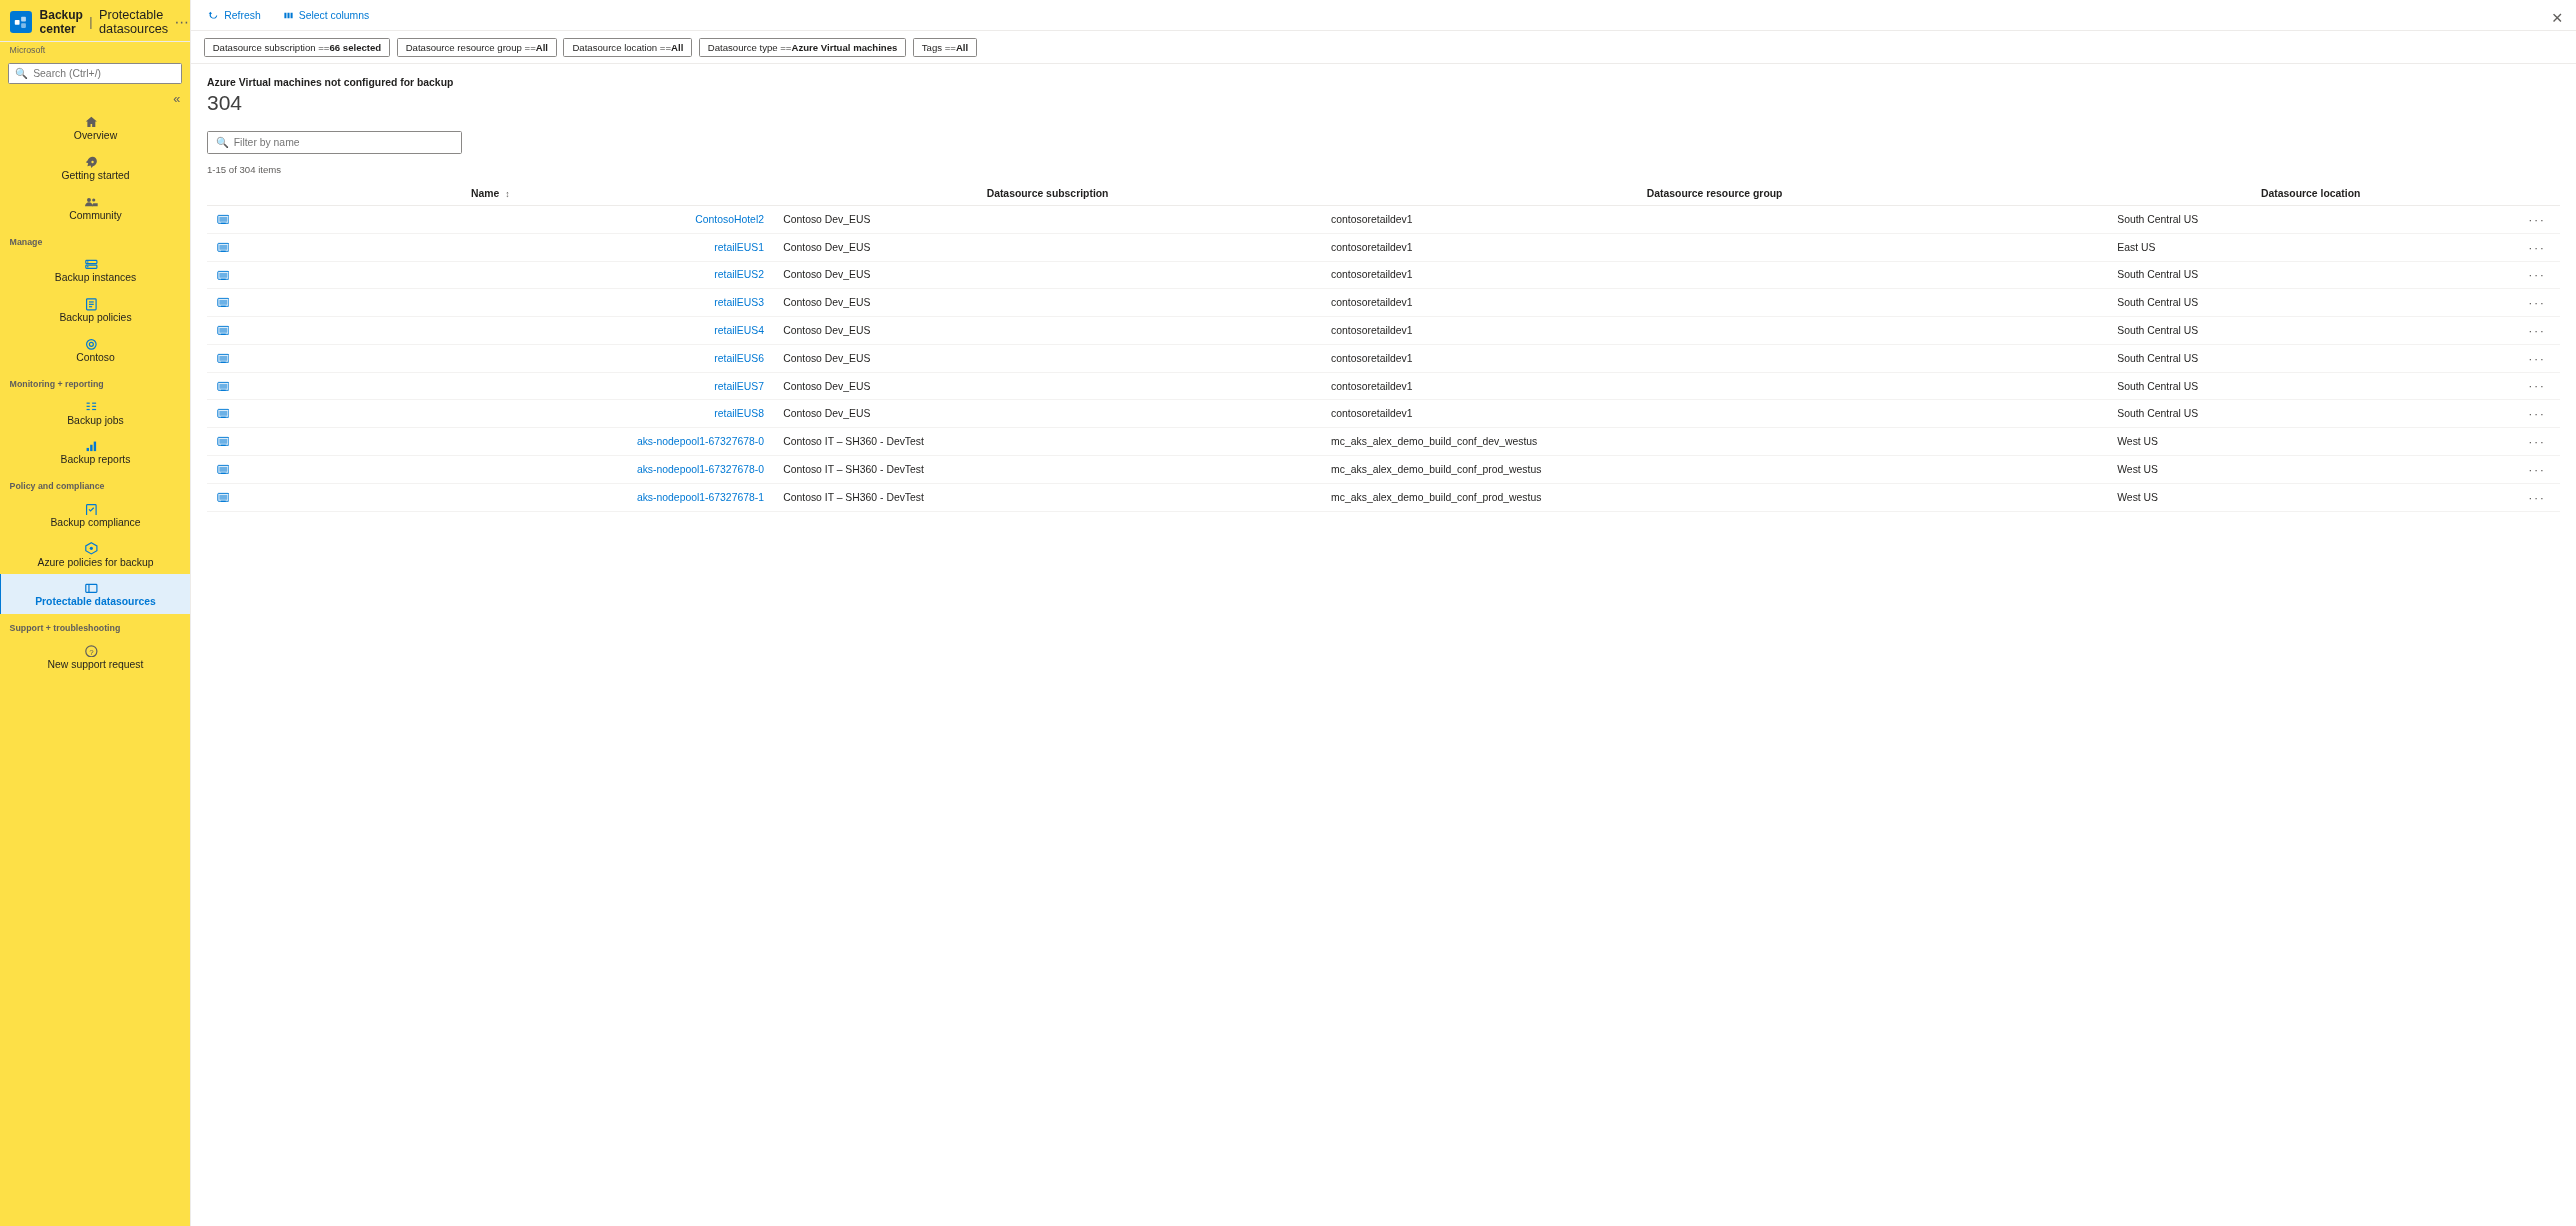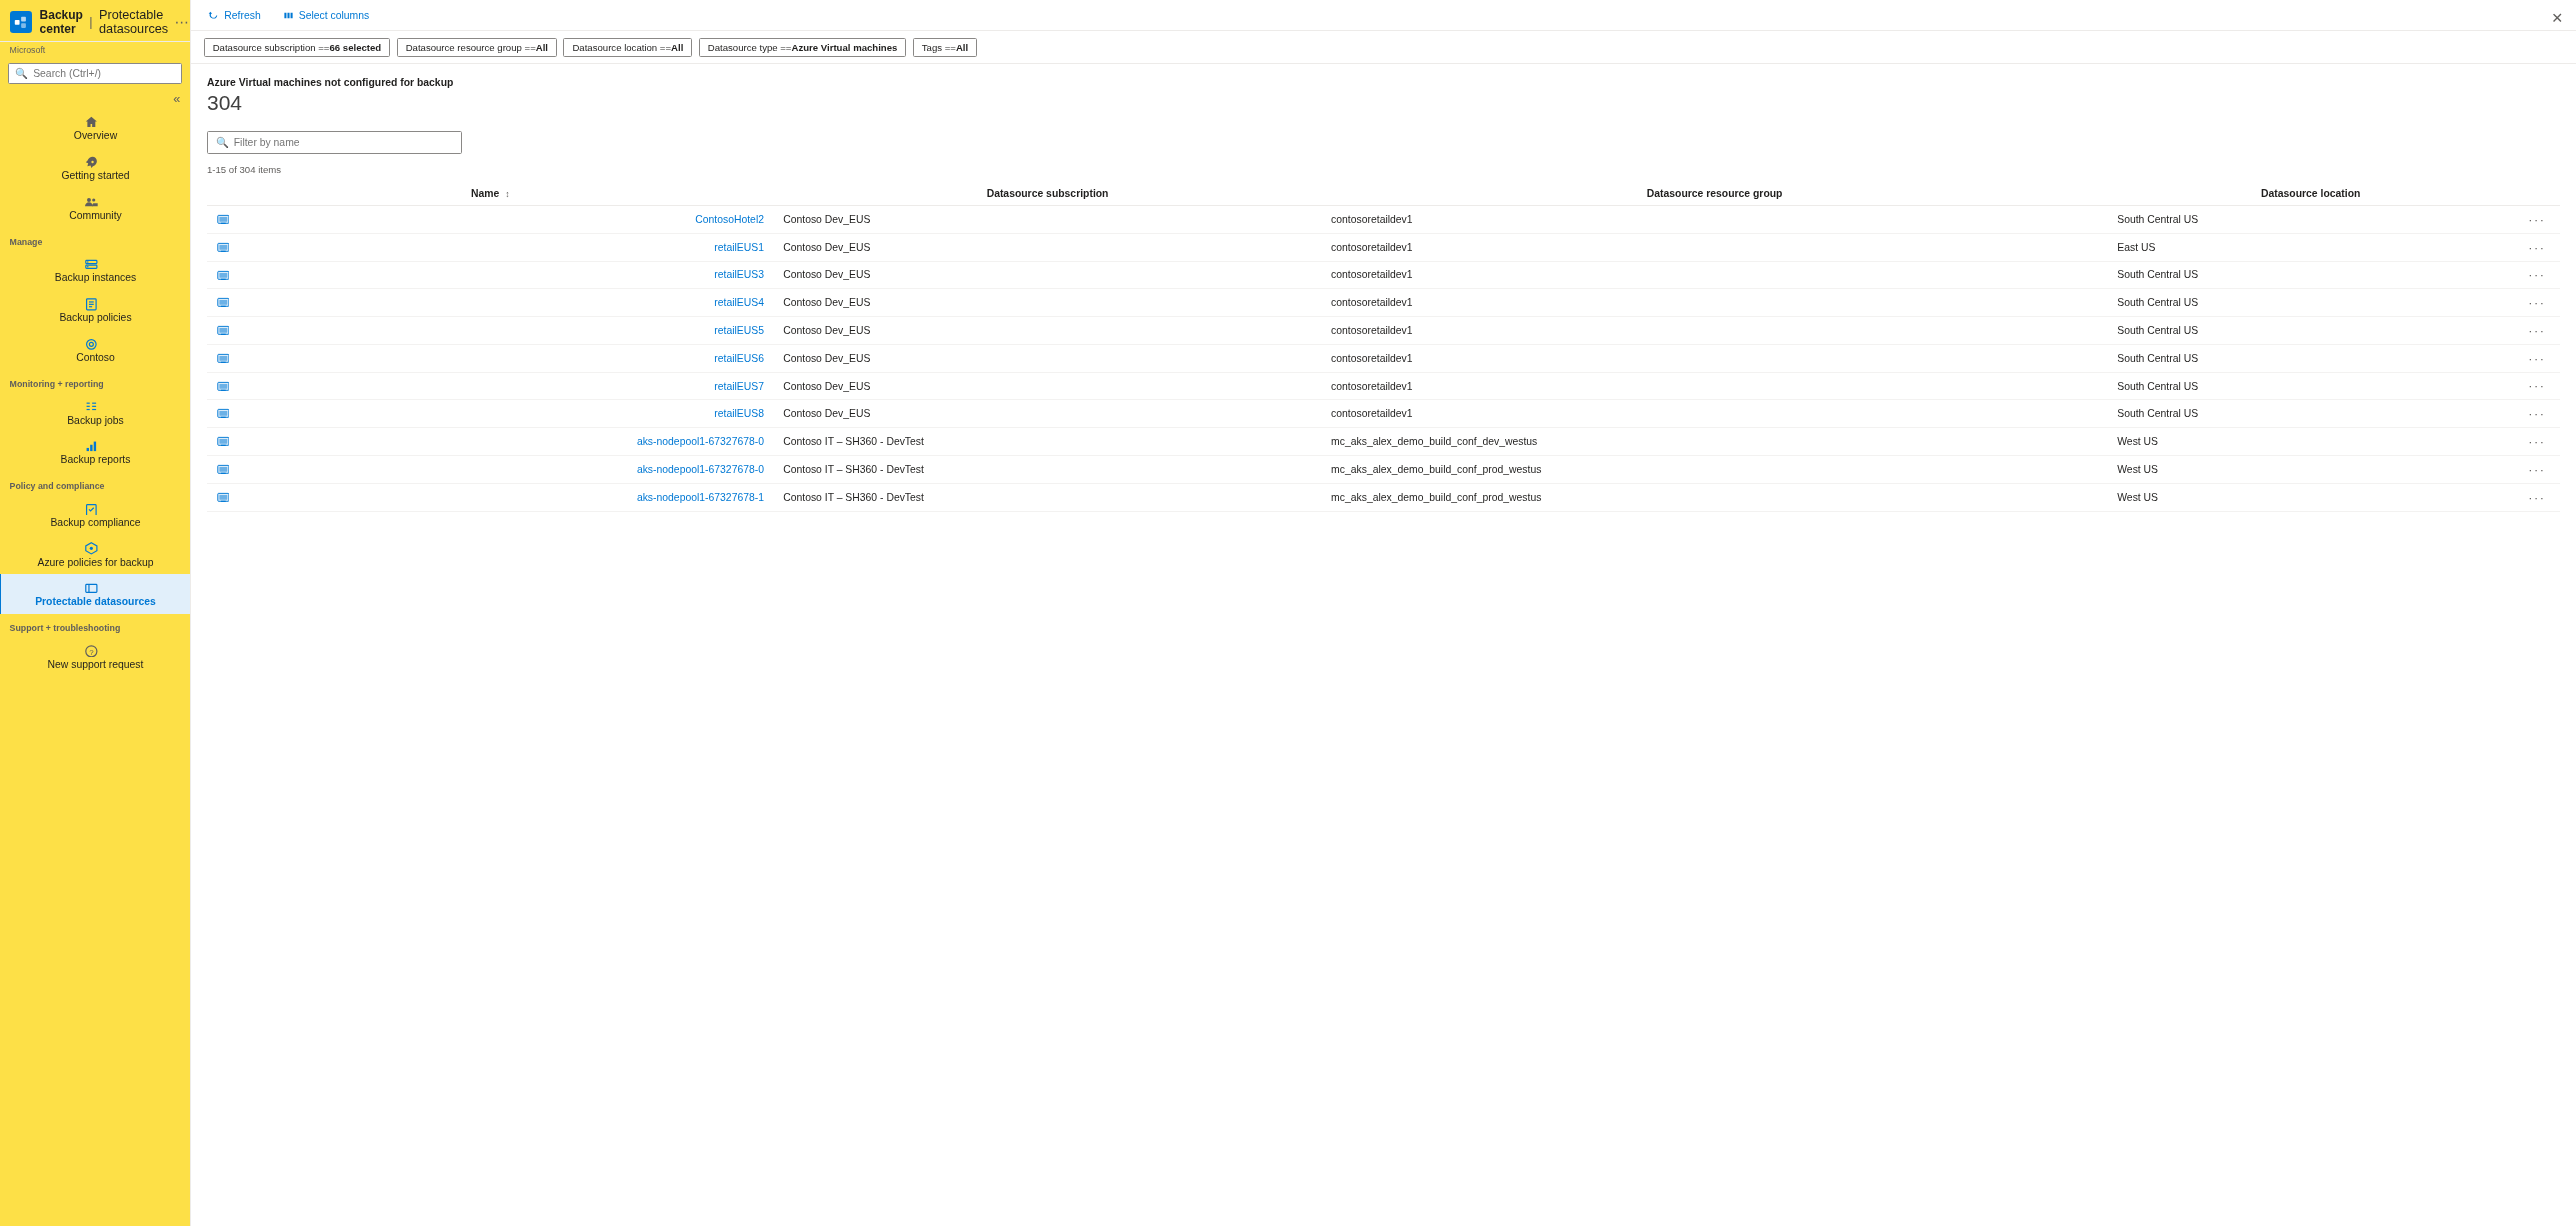--- a/index.html
+++ b/index.html
@@ -485,20 +485,41 @@
     <td>
       <div class="name-cell">
         <span class="vm-icon">
           <svg width="12.7" height="12.7" viewBox="0 0 16 16" fill="none">
             <rect x="1" y="3" width="14" height="10" rx="1" fill="#0078d4" opacity="0.15"></rect>
             <rect x="1" y="3" width="14" height="10" rx="1" stroke="#0078d4" stroke-width="1.2"></rect>
             <rect x="3" y="5" width="10" height="6" rx="0.5" fill="#0078d4" opacity="0.5"></rect>
             <line x1="5" y1="13" x2="11" y2="13" stroke="#0078d4" stroke-width="1.5"></line>
           </svg>
         </span>
+        <span style="color:#0078d4;cursor:pointer;">retailEUS2</span>
+      </div>
+    </td>
+    <td>Contoso Dev_EUS</td>
+    <td>contosoretaildev1</td>
+    <td>South Central US</td>
+    <td>
+      <span class="row-actions">···</span>
+    </td>
+  </tr>
+          <tr>
+    <td>
+      <div class="name-cell">
+        <span class="vm-icon">
+          <svg width="12.7" height="12.7" viewBox="0 0 16 16" fill="none">
+            <rect x="1" y="3" width="14" height="10" rx="1" fill="#0078d4" opacity="0.15"></rect>
+            <rect x="1" y="3" width="14" height="10" rx="1" stroke="#0078d4" stroke-width="1.2"></rect>
+            <rect x="3" y="5" width="10" height="6" rx="0.5" fill="#0078d4" opacity="0.5"></rect>
+            <line x1="5" y1="13" x2="11" y2="13" stroke="#0078d4" stroke-width="1.5"></line>
+          </svg>
+        </span>
         <span style="color:#0078d4;cursor:pointer;">retailEUS3</span>
       </div>
     </td>
     <td>Contoso Dev_EUS</td>
     <td>contosoretaildev1</td>
     <td>South Central US</td>
     <td>
       <span class="row-actions">···</span>
     </td>
   </tr>
@@ -507,41 +528,20 @@
       <div class="name-cell">
         <span class="vm-icon">
           <svg width="12.7" height="12.7" viewBox="0 0 16 16" fill="none">
             <rect x="1" y="3" width="14" height="10" rx="1" fill="#0078d4" opacity="0.15"></rect>
             <rect x="1" y="3" width="14" height="10" rx="1" stroke="#0078d4" stroke-width="1.2"></rect>
             <rect x="3" y="5" width="10" height="6" rx="0.5" fill="#0078d4" opacity="0.5"></rect>
             <line x1="5" y1="13" x2="11" y2="13" stroke="#0078d4" stroke-width="1.5"></line>
           </svg>
         </span>
         <span style="color:#0078d4;cursor:pointer;">retailEUS4</span>
-      </div>
-    </td>
-    <td>Contoso Dev_EUS</td>
-    <td>contosoretaildev1</td>
-    <td>South Central US</td>
-    <td>
-      <span class="row-actions">···</span>
-    </td>
-  </tr>
-          <tr>
-    <td>
-      <div class="name-cell">
-        <span class="vm-icon">
-          <svg width="12.7" height="12.7" viewBox="0 0 16 16" fill="none">
-            <rect x="1" y="3" width="14" height="10" rx="1" fill="#0078d4" opacity="0.15"></rect>
-            <rect x="1" y="3" width="14" height="10" rx="1" stroke="#0078d4" stroke-width="1.2"></rect>
-            <rect x="3" y="5" width="10" height="6" rx="0.5" fill="#0078d4" opacity="0.5"></rect>
-            <line x1="5" y1="13" x2="11" y2="13" stroke="#0078d4" stroke-width="1.5"></line>
-          </svg>
-        </span>
-        <span style="color:#0078d4;cursor:pointer;">retailEUS5</span>
       </div>
     </td>
     <td>Contoso Dev_EUS</td>
     <td>contosoretaildev1</td>
     <td>South Central US</td>
     <td>
       <span class="row-actions">···</span>
     </td>
   </tr>
           <tr>

